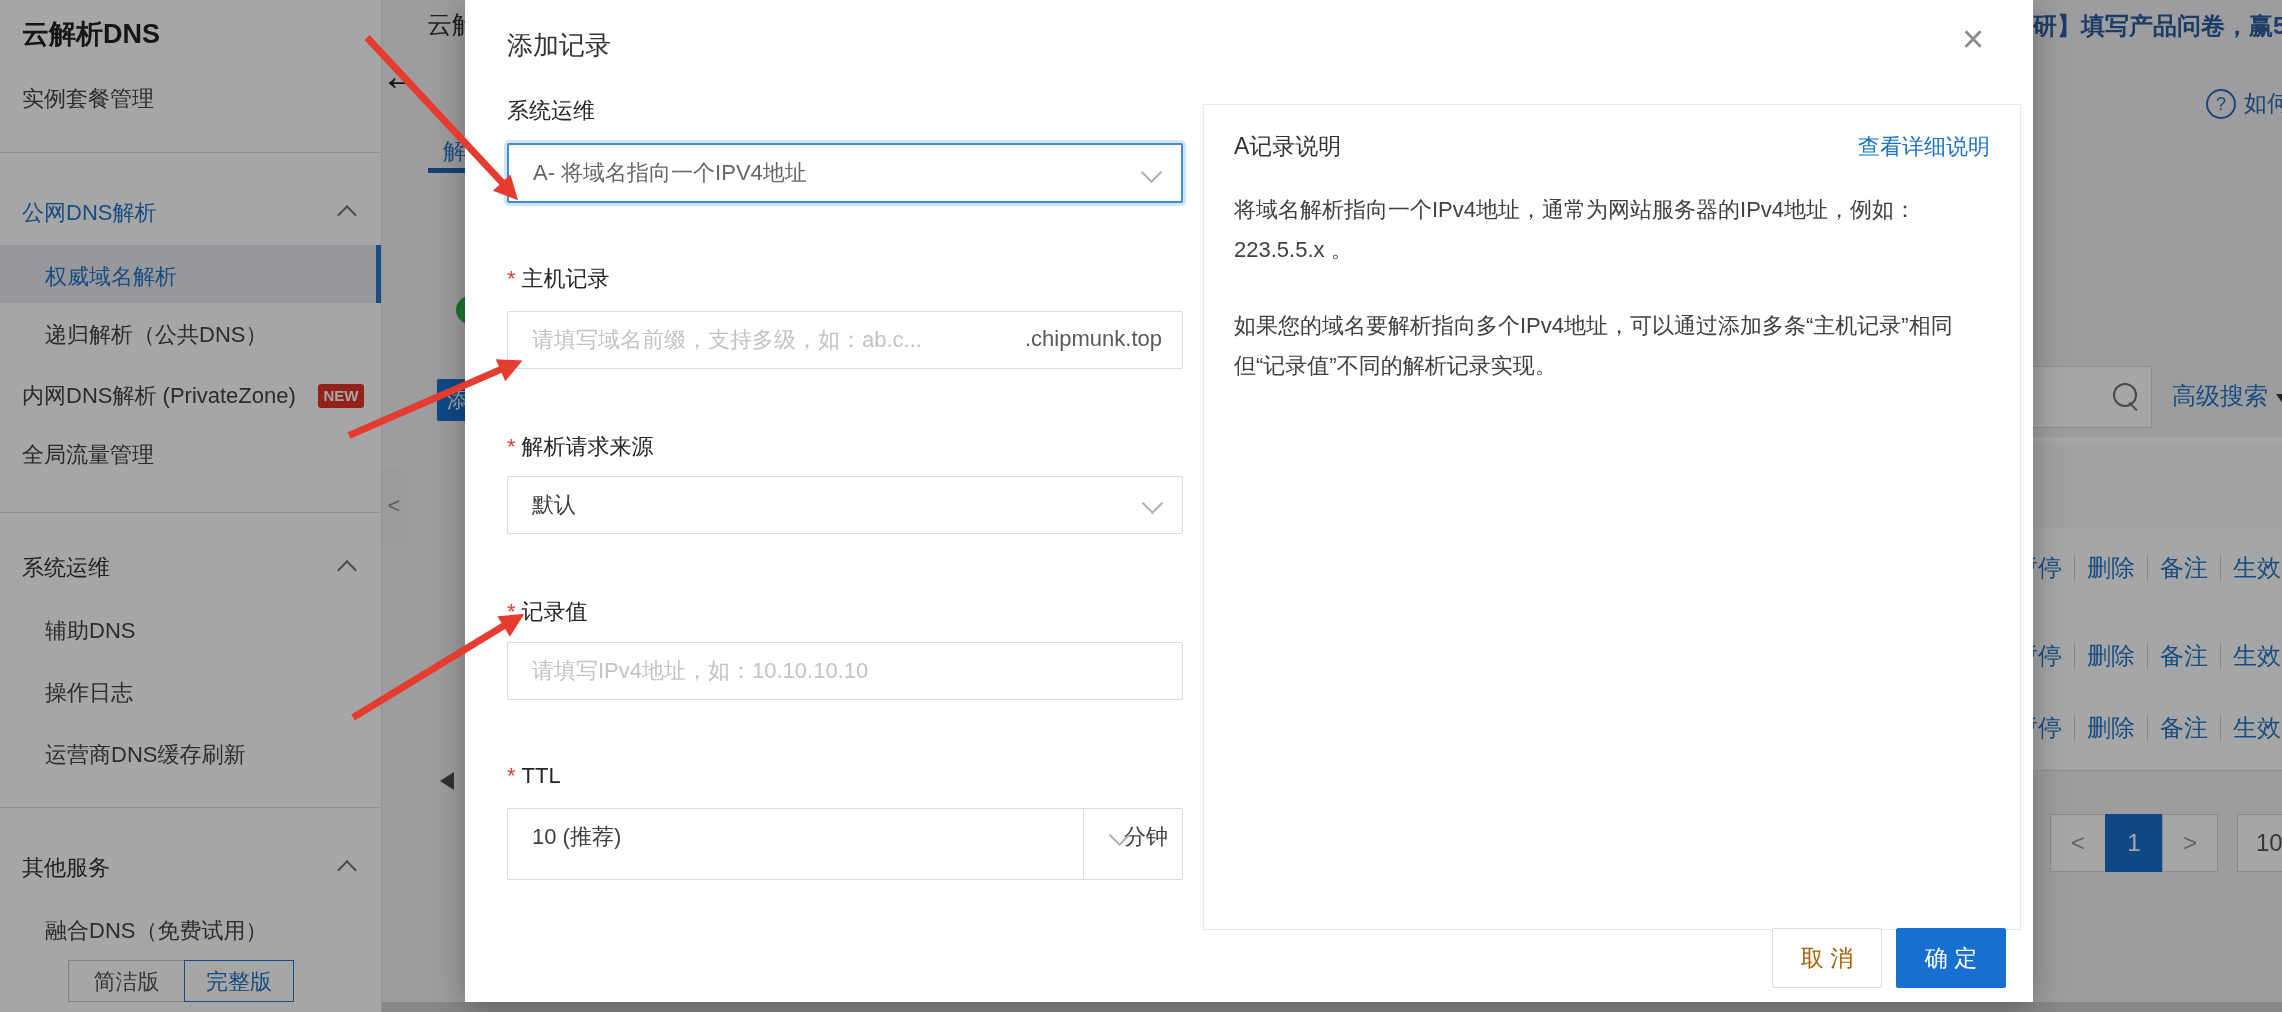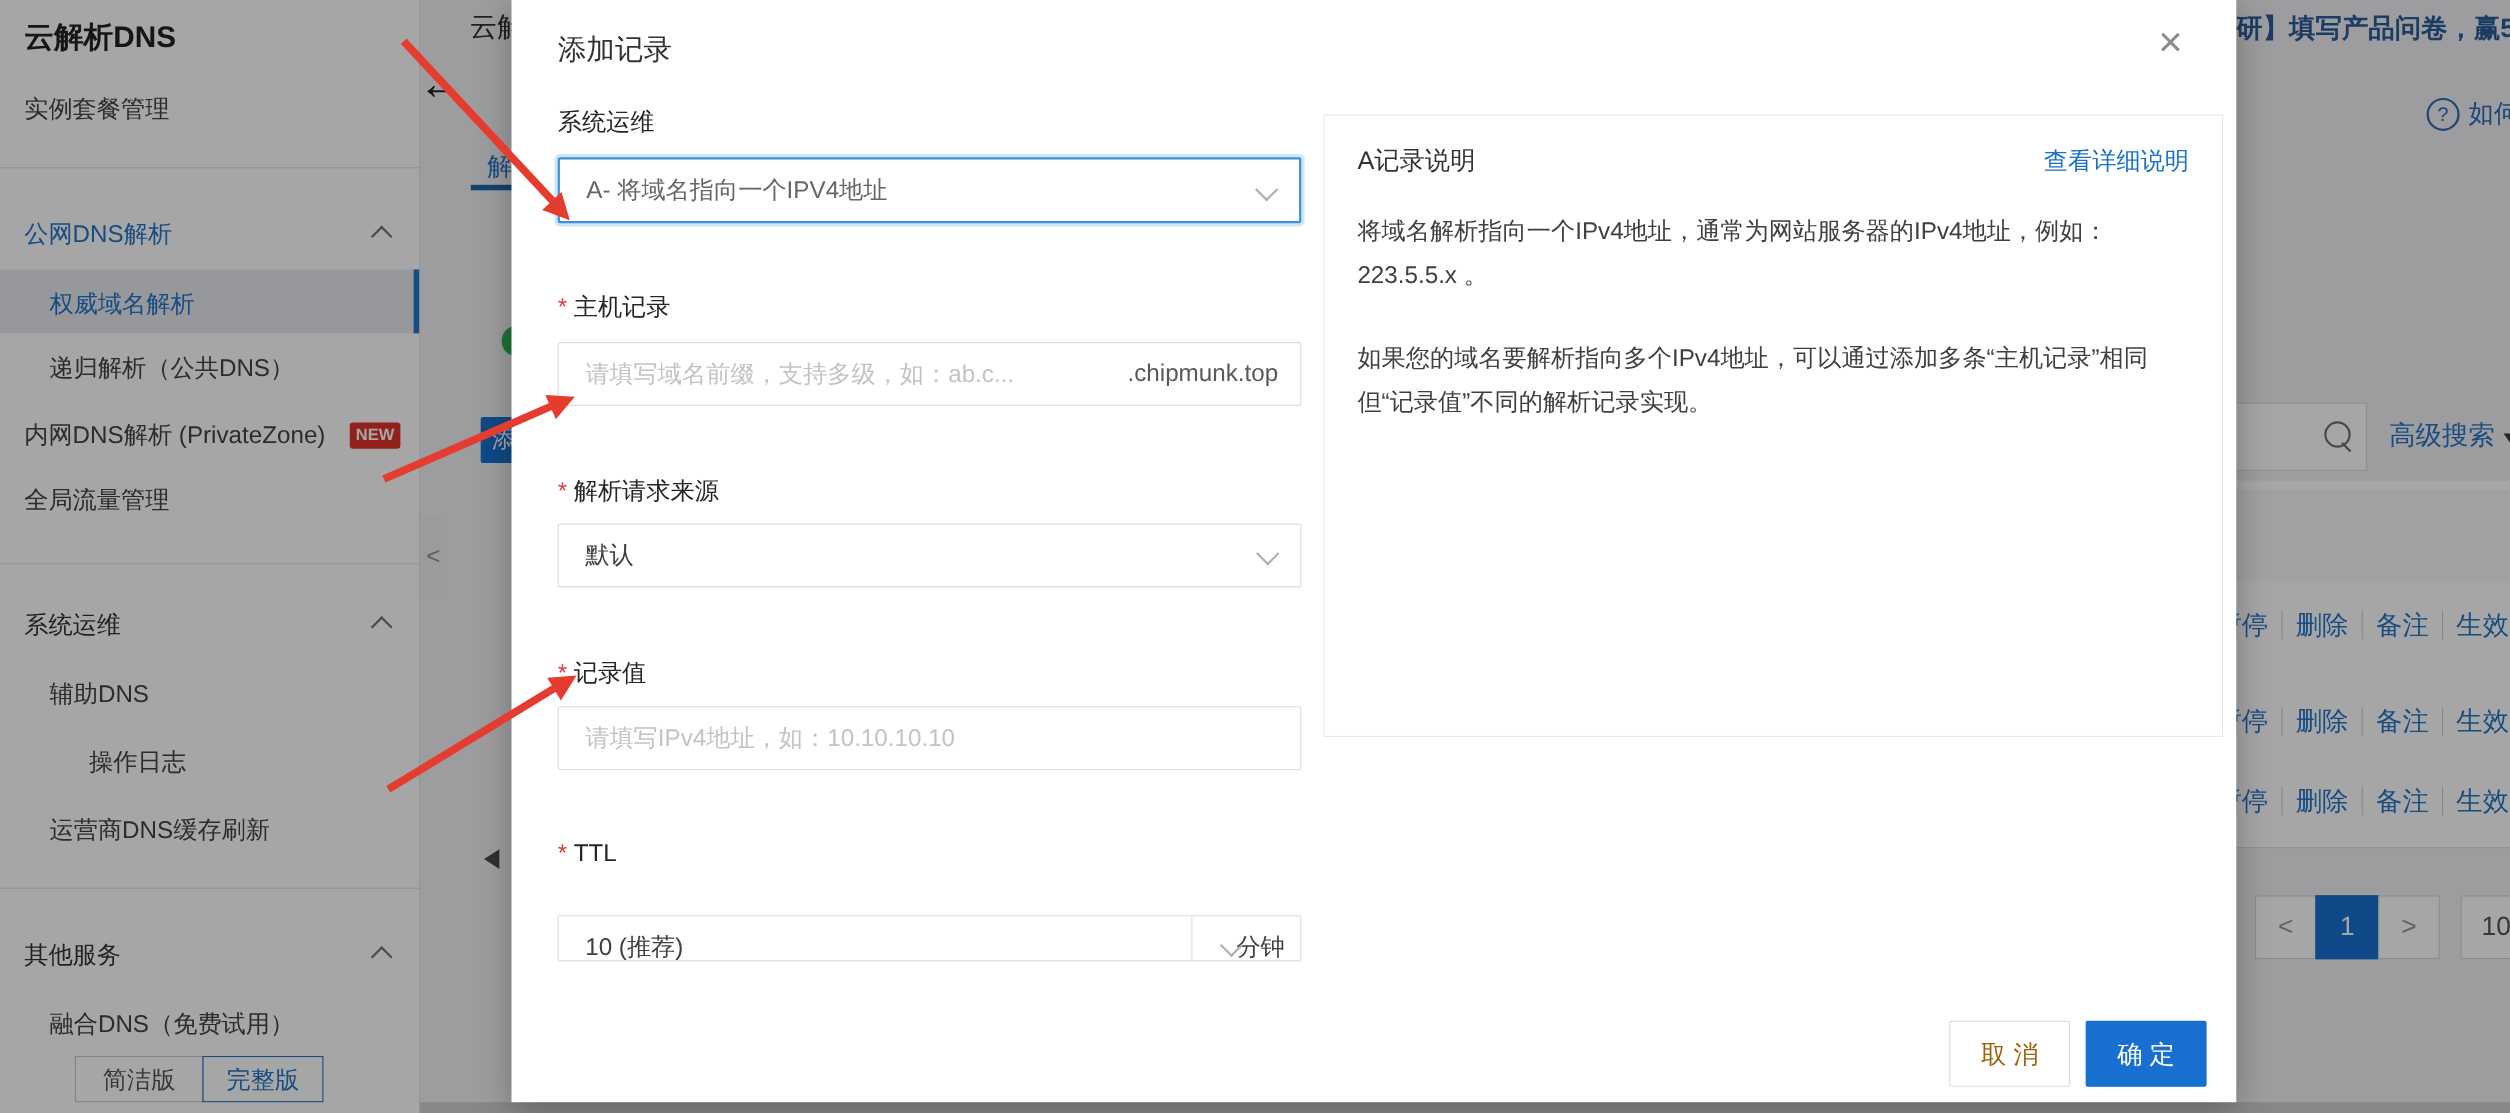--- a/index.html
+++ b/index.html
@@ -57,21 +57,21 @@
   .sel{border:1px solid #dcdcdc;border-radius:2px;cursor:pointer;}
   .sel-focus{border:2px solid #3e8fd8;box-shadow:0 0 0 3px rgba(70,150,220,.25);}
   .ctl-text{position:absolute;left:24px;top:0;font-size:22px;color:#404040;white-space:nowrap;}
   .chev-dn{position:absolute;right:22px;width:13px;height:13px;border-right:2px solid #b0b0b0;border-bottom:2px solid #b0b0b0;transform:rotate(45deg);}
   .inp{position:absolute;left:42px;width:676px;height:58px;box-sizing:border-box;border:1px solid #dcdcdc;border-radius:2px;
        font-size:22px;color:#404040;padding:0 200px 0 24px;outline:none;font-family:inherit;}
   .inp::placeholder{color:#c3c3c3;}
   .suffix{position:absolute;font-size:22px;color:#595959;}
   .ttl-unit{position:absolute;left:575px;top:0;width:143px;height:100%;border-left:1px solid #dcdcdc;}
   .ttl-unit span{position:absolute;left:28px;font-size:22px;color:#404040;}
-  #panel{position:absolute;left:738px;top:104px;width:818px;height:566px;border:1px solid #e8e8e8;box-sizing:border-box;padding:26px 30px;}
+  #panel{position:absolute;left:738px;top:104px;width:818px;height:826px;border:1px solid #e8e8e8;box-sizing:border-box;padding:26px 30px;}
   .p-head{display:flex;justify-content:space-between;align-items:center;}
   .p-title{font-size:23px;color:#333;font-weight:500;}
   .p-link{font-size:22px;color:#1a73c8;cursor:pointer;}
   .p-body{margin-top:28px;font-size:22px;line-height:40px;color:#404040;}
   .p-body.second{margin-top:36px;}
   .m-btn{position:absolute;top:928px;width:110px;height:60px;box-sizing:border-box;text-align:center;line-height:58px;
          font-size:23px;border-radius:2px;cursor:pointer;}
   #btn-cancel{left:1307px;border:1px solid #dcdcdc;background:#fff;color:#a16207;}
   #btn-ok{left:1431px;background:#1770d0;color:#fff;border:1px solid #1770d0;}
   
@@ -155,21 +155,21 @@
     <div class="sb-item sb-blue" style="left:45px;top:262px;">权威域名解析</div>
     <div class="sb-item" style="left:45px;top:320px;">递归解析（公共DNS）</div>
     <div class="sb-item" style="left:22px;top:381px;">内网DNS解析 (PrivateZone)</div>
     <div class="badge-new">NEW</div>
     <div class="sb-item" style="left:22px;top:440px;">全局流量管理</div>
     <div class="sb-div" style="top:512px;"></div>
 
     <div class="sb-item" style="left:22px;top:553px;color:#333;">系统运维</div>
     <span class="chev-up" style="left:340px;top:563px;"></span>
     <div class="sb-item" style="left:45px;top:616px;">辅助DNS</div>
-    <div class="sb-item" style="left:45px;top:678px;margin-left:36px;">操作日志</div>
+    <div class="sb-item" style="left:45px;top:678px;">操作日志</div>
     <div class="sb-item" style="left:45px;top:740px;">运营商DNS缓存刷新</div>
     <div class="sb-div" style="top:807px;"></div>
 
     <div class="sb-item" style="left:22px;top:853px;color:#333;">其他服务</div>
     <span class="chev-up" style="left:340px;top:863px;"></span>
     <div class="sb-item" style="left:45px;top:916px;">融合DNS（免费试用）</div>
 
     <div style="position:absolute;left:68px;top:960px;display:flex;">
       <div class="vt-btn" style="width:117px;border:1px solid #c9c9c9;color:#555;">简洁版</div>
       <div class="vt-btn" style="width:110px;border:1px solid #2577c9;color:#2577c9;margin-left:-1px;">完整版</div>
@@ -209,21 +209,21 @@
     <div class="f-label" style="top:597px;">
       <span class="req">*</span>
       <span>记录值</span>
     </div>
     <input class="inp" style="top: 642px; padding-right: 24px;" placeholder="请填写IPv4地址，如：10.10.10.10">
 
     <div class="f-label" style="top:763px;">
       <span class="req">*</span>
       <span>TTL</span>
     </div>
-    <div class="ctl sel" style="top:832px;height:42px;">
+    <div class="ctl sel" style="top:808px;height:72px;">
       <span class="ctl-text" style="line-height:56px;">10 (推荐)</span>
       <div class="ttl-unit">
         <span style="top:0;line-height:56px;margin-left:12px;">分钟</span>
         <span class="chev-dn" style="top:19px;right:18px;"></span>
       </div>
     </div>
 
     <div id="panel">
       <div class="p-head">
         <span class="p-title">A记录说明</span>

